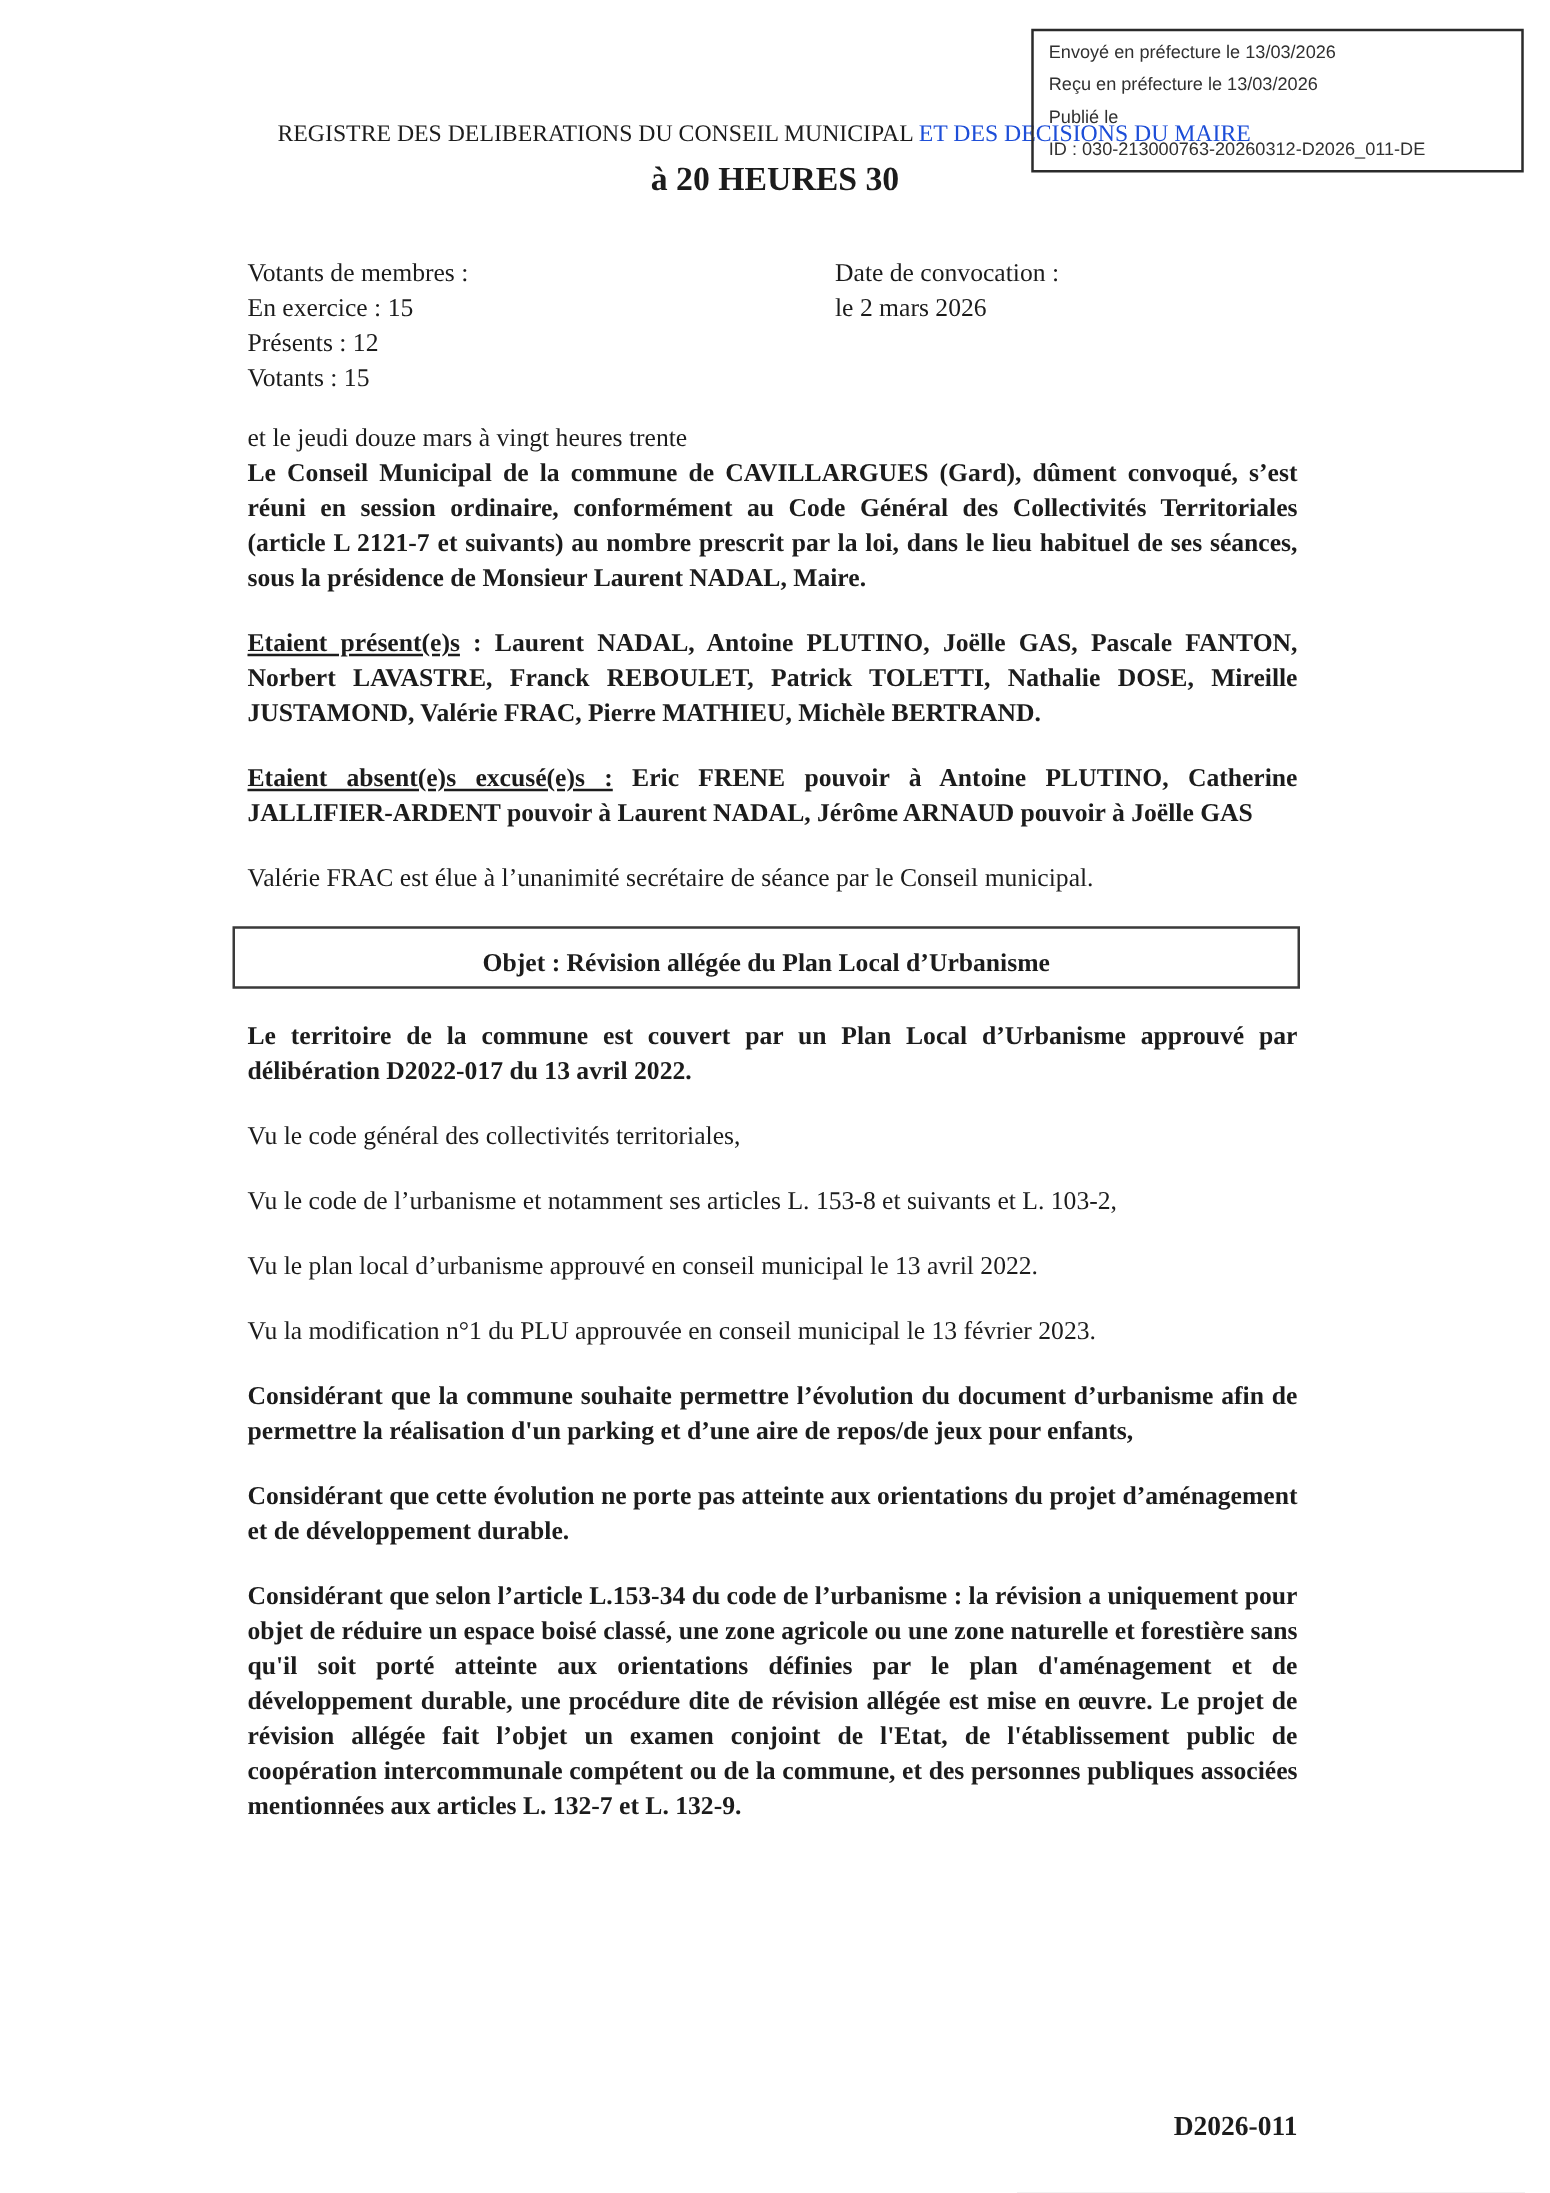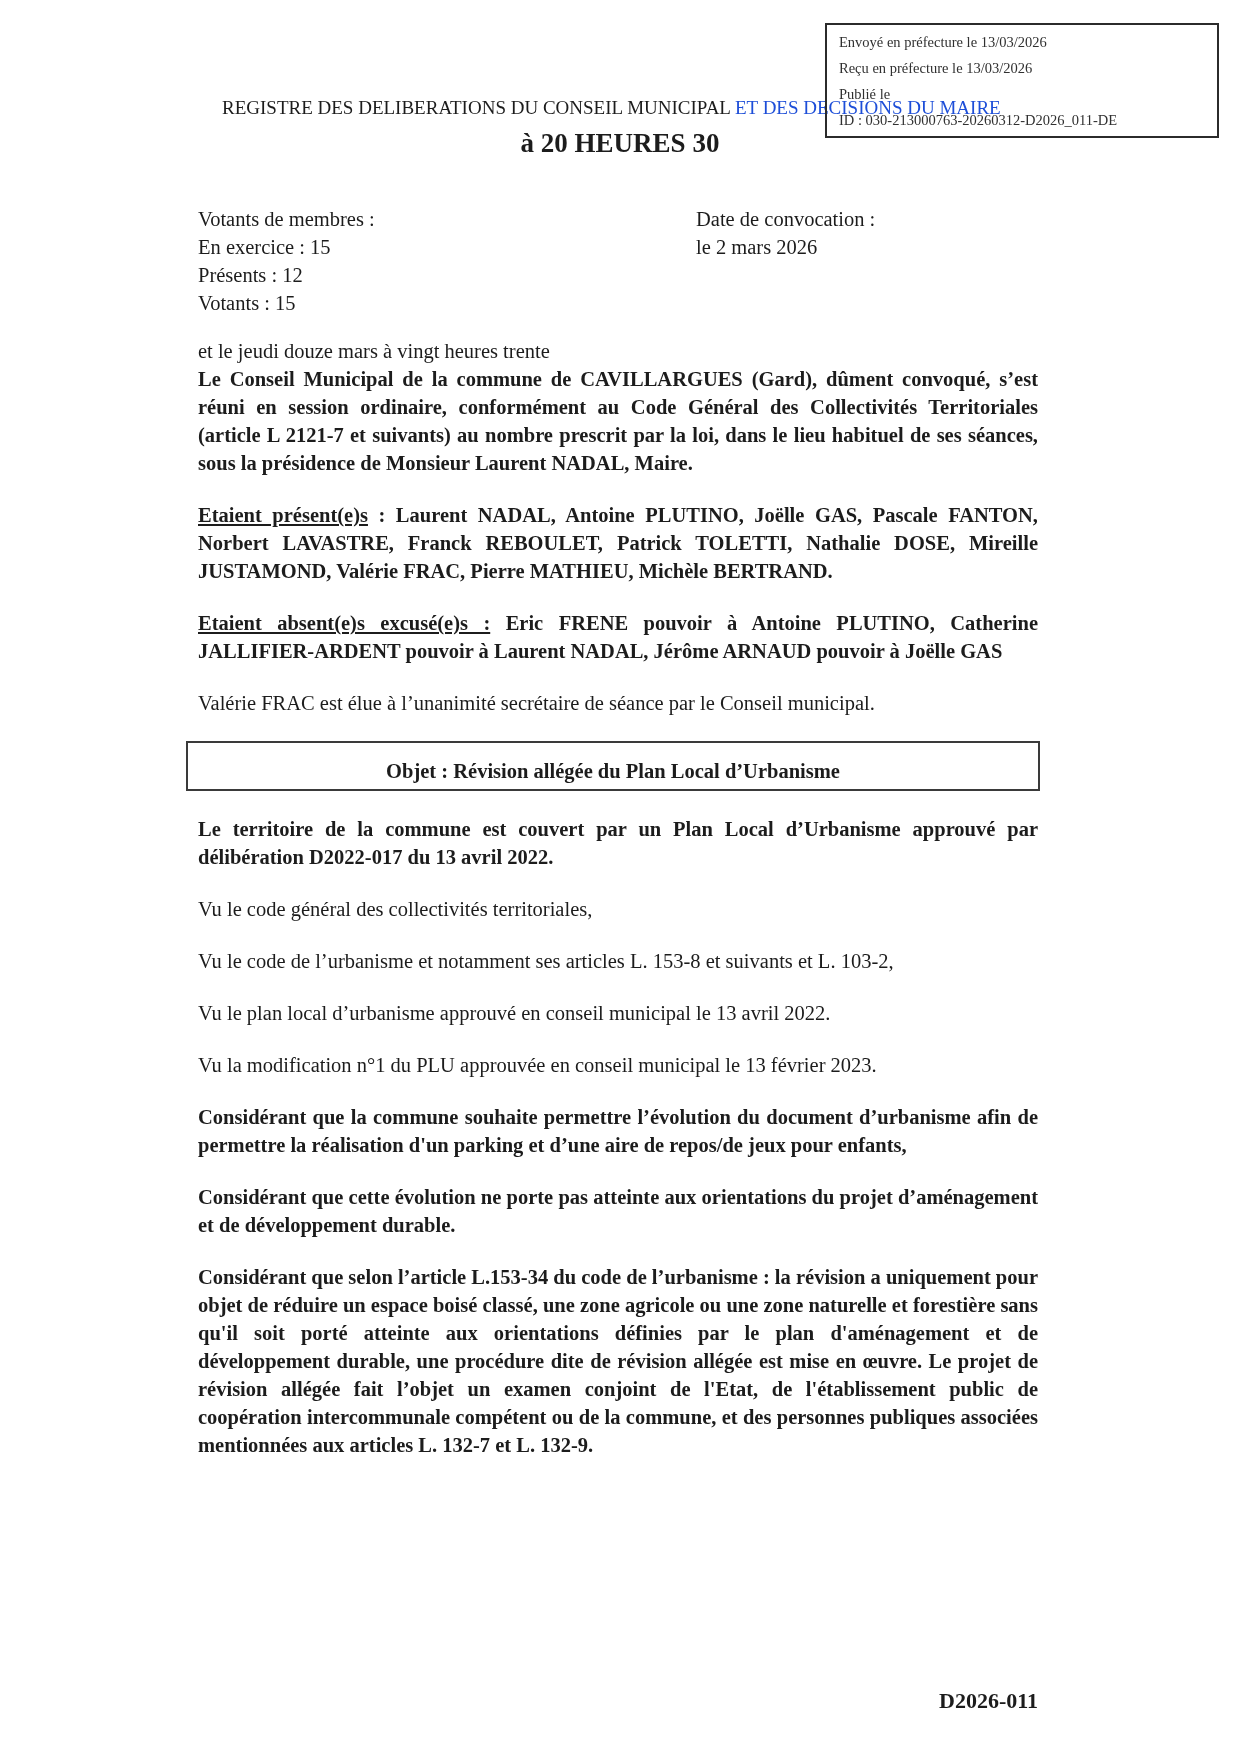--- a/index.html
+++ b/index.html
@@ -28,21 +28,21 @@
   
   .stamp {
     position: absolute;
     left: 825px;
     top: 23px;
     width: 394px;
     height: 115px;
     box-sizing: border-box;
     border: 2px solid #2b2b2b;
     background: transparent;
-    font-family: Liberation Serif, serif;
+    font-family: Liberation Sans, sans-serif;
     font-size: 14.5px;
     color: #303030;
     padding: 9px 0 16px 12px;
     z-index: 2;
   }
   .stamp-line { line-height: 17px; margin-bottom: 9px; white-space: nowrap; }
   .stamp-line:last-child { margin-bottom: 0; }
 
   
   .doc-title {
@@ -59,21 +59,21 @@
   .doc-title sup { font-size: 0.6em; }
 
   
   .info-left, .info-right {
     position: absolute;
     top: 205px;
     font-size: 20.5px;
     line-height: 28px;
   }
   .info-left { left: 198px; }
-  .info-right { left: 696px; }
+  .info-right { left: 668px; }
 
   
   .body-col {
     position: absolute;
     left: 198px;
     top: 337px;
     width: 840px;
     font-size: 20.5px;
     line-height: 28px;
   }

